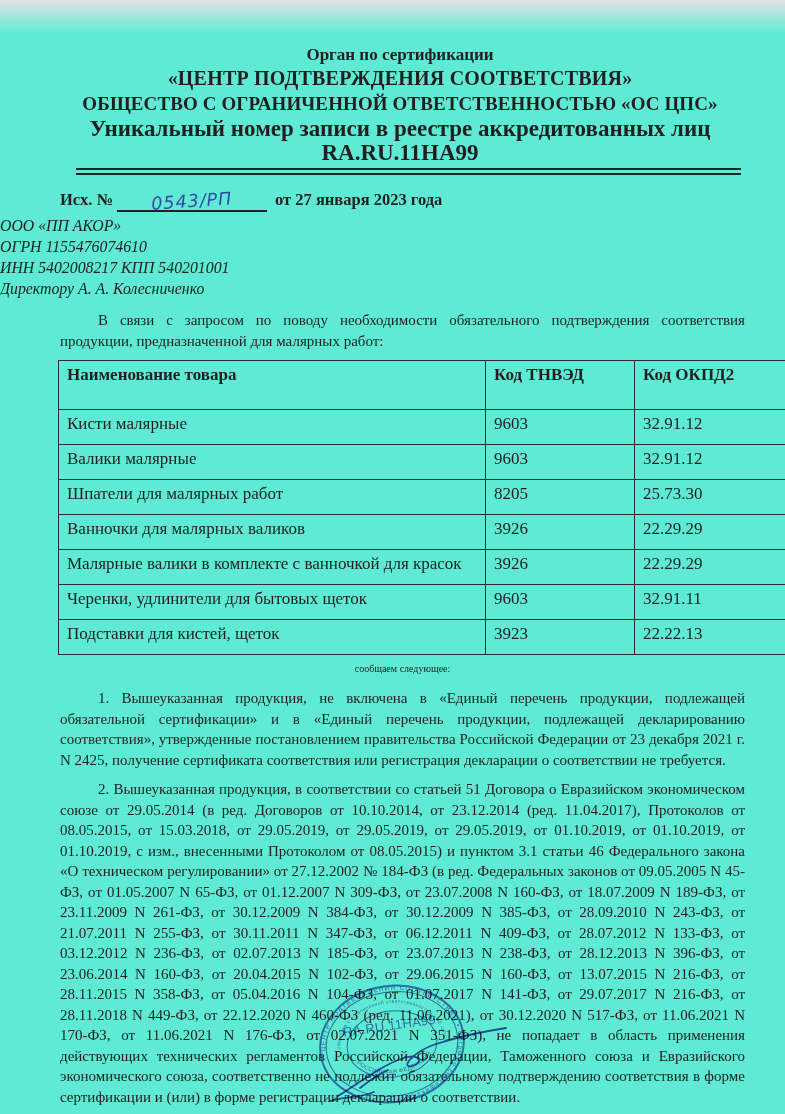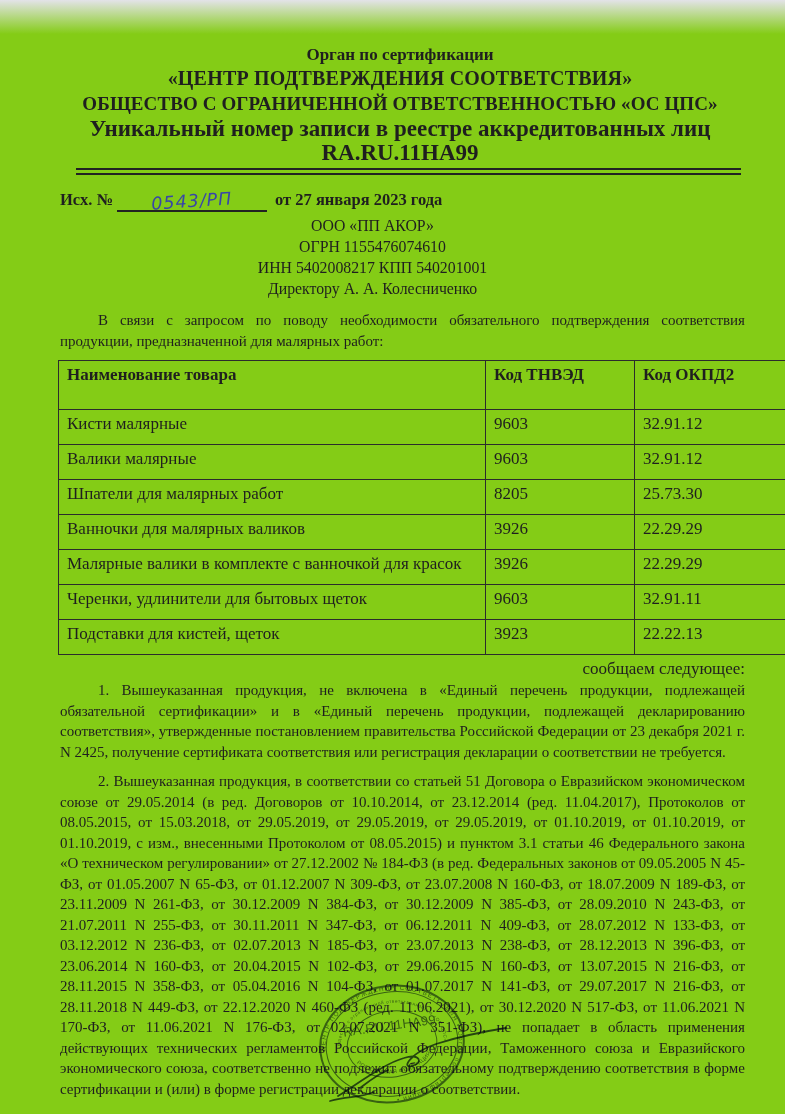--- a/index.html
+++ b/index.html
@@ -1,20 +1,20 @@
 <!DOCTYPE html>
 <html lang="ru"><head>
 <meta charset="utf-8">
 <style>
   html,body{margin:0;padding:0;background:#ffffff;}
   .page{
     position:relative;
     width:785px;height:1114px;
     margin:0 auto;
-    background:#84cc16;
+    background:#5eead4;
     overflow:hidden;
     font-family:"Liberation Serif","DejaVu Serif",serif;
     color:#1f1f1f;
   }
   .page::before{
     content:"";position:absolute;left:0;top:0;right:0;height:34px;
     background:linear-gradient(#e3e3e8,rgba(251,251,250,0));
     pointer-events:none;
   }
   
@@ -24,34 +24,34 @@
   .lh3{font-size:19px;line-height:26px;letter-spacing:.1px;}
   .lh4{font-size:23px;line-height:24px;}
   .rule{border:none;border-top:2px solid #222;margin:3px 44px 1px 76px;}
   .contact{text-align:center;font-size:14px;line-height:15.5px;margin:1px 40px 0 60px;}
   
   .outgoing{margin:11px 40px 0 60px;font-weight:bold;font-size:16.5px;line-height:24px;}
   .out-number{display:inline-block;width:150px;border-bottom:2px solid #222;text-align:center;margin:0 8px 0 4px;vertical-align:bottom;height:24px;}
   .hand{display:inline-block;font-family:"DejaVu Sans",sans-serif;font-style:italic;font-weight:normal;
         color:#3846a8;font-size:17.5px;transform:rotate(-4deg) translateY(3px);letter-spacing:1px;}
   
-  .recipient{margin:3px 40px 0 0;text-align:center;font-size:15.8px;line-height:21px;}
+  .recipient{margin:3px 40px 0 0;text-align:left;font-style:italic;font-size:15.8px;line-height:21px;}
   
   .para{margin:0 40px 0 60px;text-align:justify;text-indent:38px;font-size:15px;line-height:20.5px;}
   .intro{margin-top:11px;}
-  .p1{margin-top:1px;}
+  .p1{margin-top:9px;}
   .p2{margin-top:9px;}
   
   table.products{border-collapse:collapse;table-layout:fixed;margin:9px 0 0 58px;width:688px;}
   .products th,.products td{border:1.7px solid #2c2c2c;padding:4px 8px;vertical-align:top;
     text-align:left;font-size:17px;line-height:19px;}
   .products th{font-weight:bold;height:40px;}
   .products td{height:26px;}
   .col-name{width:410px;}.col-tnved{width:132px;}.col-okpd{width:144px;}
-  .after-table{text-align:right;font-size:17px;line-height:20px;margin:4px 40px 0 60px;}
+  .after-table{text-align:center;font-size:10px;line-height:20px;margin:4px 40px 0 60px;}
   
   .stamp-svg{position:absolute;left:316px;top:980px;width:152px;height:128px;
     mix-blend-mode:multiply;opacity:.82;}
   .sig-svg{position:absolute;left:308px;top:1008px;width:210px;height:100px;
     mix-blend-mode:multiply;opacity:.95;}
   .stamp-text{font-family:"Liberation Sans","DejaVu Sans",sans-serif;fill:#4a5cb4;}
 </style>
 </head>
 <body>
 

